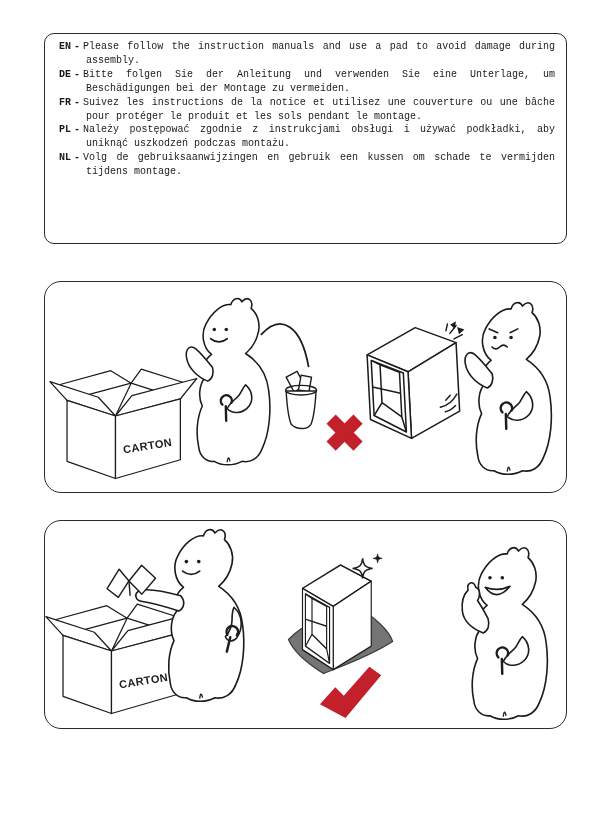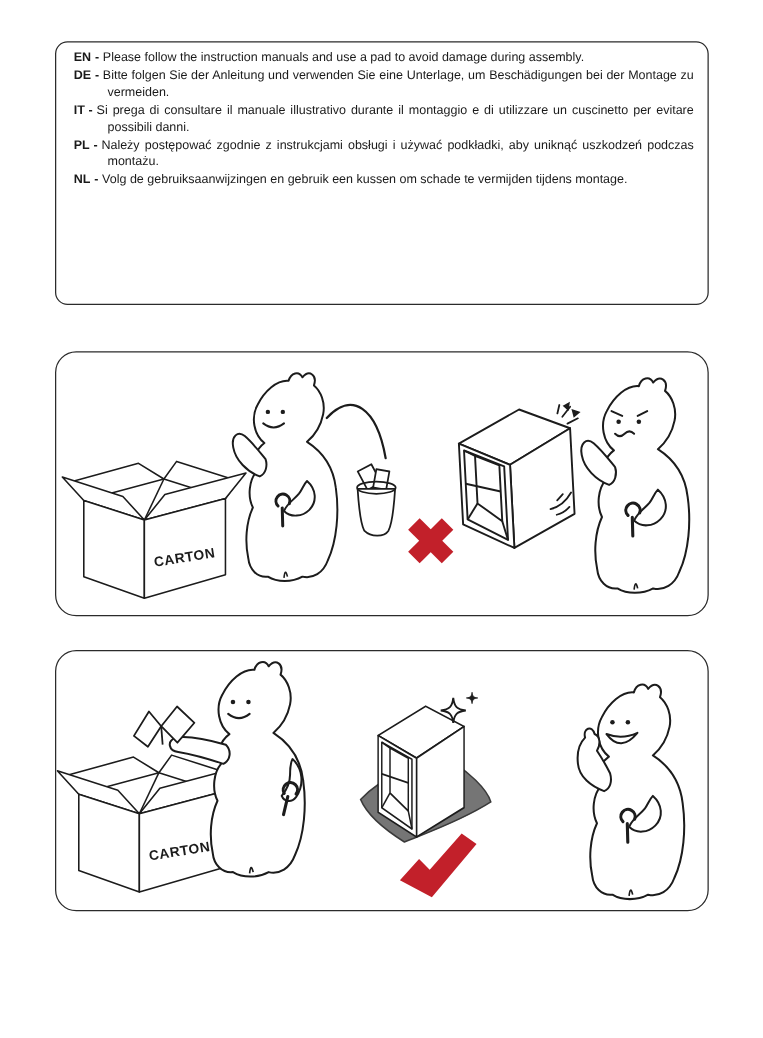--- a/index.html
+++ b/index.html
@@ -6,21 +6,21 @@
   .page{position:relative;width:610px;height:830px;background:#ffffff;overflow:hidden;
         font-family:"Liberation Sans",sans-serif;}
   
   .instructions-box{
     position:absolute;left:44px;top:33px;width:523px;height:211px;
     border:1.7px solid #2b2b2b;border-radius:10px;box-sizing:border-box;
     padding:6px 11px 4px 11px;background:#fff;
   }
   .entry{
     margin:0;color:#1a1a1a;font-size:10px;line-height:13.9px;
-    text-align:justify;padding-left:30px;text-indent:-27px;
+    text-align:justify;padding-left:30px;text-indent:-27px;font-family:Liberation Mono, monospace;
   }
   .entry .code{font-weight:700;}
   .entry .sep{font-weight:700;padding:0 3px;}
   
   .panel{
     position:absolute;left:44px;width:523px;
     border:1.7px solid #2b2b2b;border-radius:17px;box-sizing:border-box;
     background:#fff;overflow:hidden;
   }
   .panel-wrong{top:281px;height:212px;}
@@ -94,21 +94,21 @@
       <g id="cross">
         <rect x="-19" y="-6.5" width="38" height="13"></rect>
         <rect x="-6.5" y="-19" width="13" height="38"></rect>
       </g>
     </defs>
   </svg>
 
   <div class="instructions-box">
     <p class="entry"><span class="code">EN</span><span class="sep">-</span><span class="txt">Please follow the instruction manuals and use a pad to avoid damage during assembly.</span></p>
     <p class="entry"><span class="code">DE</span><span class="sep">-</span><span class="txt">Bitte folgen Sie der Anleitung und verwenden Sie eine Unterlage, um Beschädigungen bei der Montage zu vermeiden.</span></p>
-    <p class="entry"><span class="code">IT</span><span class="sep">-</span><span class="txt">Si prega di consultare il manuale illustrativo durante il montaggio e di utilizzare un cuscinetto per evitare possibili danni.</span></p>
+    <p class="entry"><span class="code">FR</span><span class="sep">-</span><span class="txt">Suivez les instructions de la notice et utilisez une couverture ou une bâche pour protéger le produit et les sols pendant le montage.</span></p>
     <p class="entry"><span class="code">PL</span><span class="sep">-</span><span class="txt">Należy postępować zgodnie z instrukcjami obsługi i używać podkładki, aby uniknąć uszkodzeń podczas montażu.</span></p>
     <p class="entry"><span class="code">NL</span><span class="sep">-</span><span class="txt">Volg de gebruiksaanwijzingen en gebruik een kussen om schade te vermijden tijdens montage.</span></p>
   </div>
 
   <div class="panel panel-wrong">
     <svg viewBox="0 0 520 209">
 
       <g>
         <use href="#carton" transform="translate(22,96) scale(0.78)"></use>
         <text class="carton-text" x="0" y="0" text-anchor="middle" transform="translate(103,167) rotate(-9)">CARTON</text>

